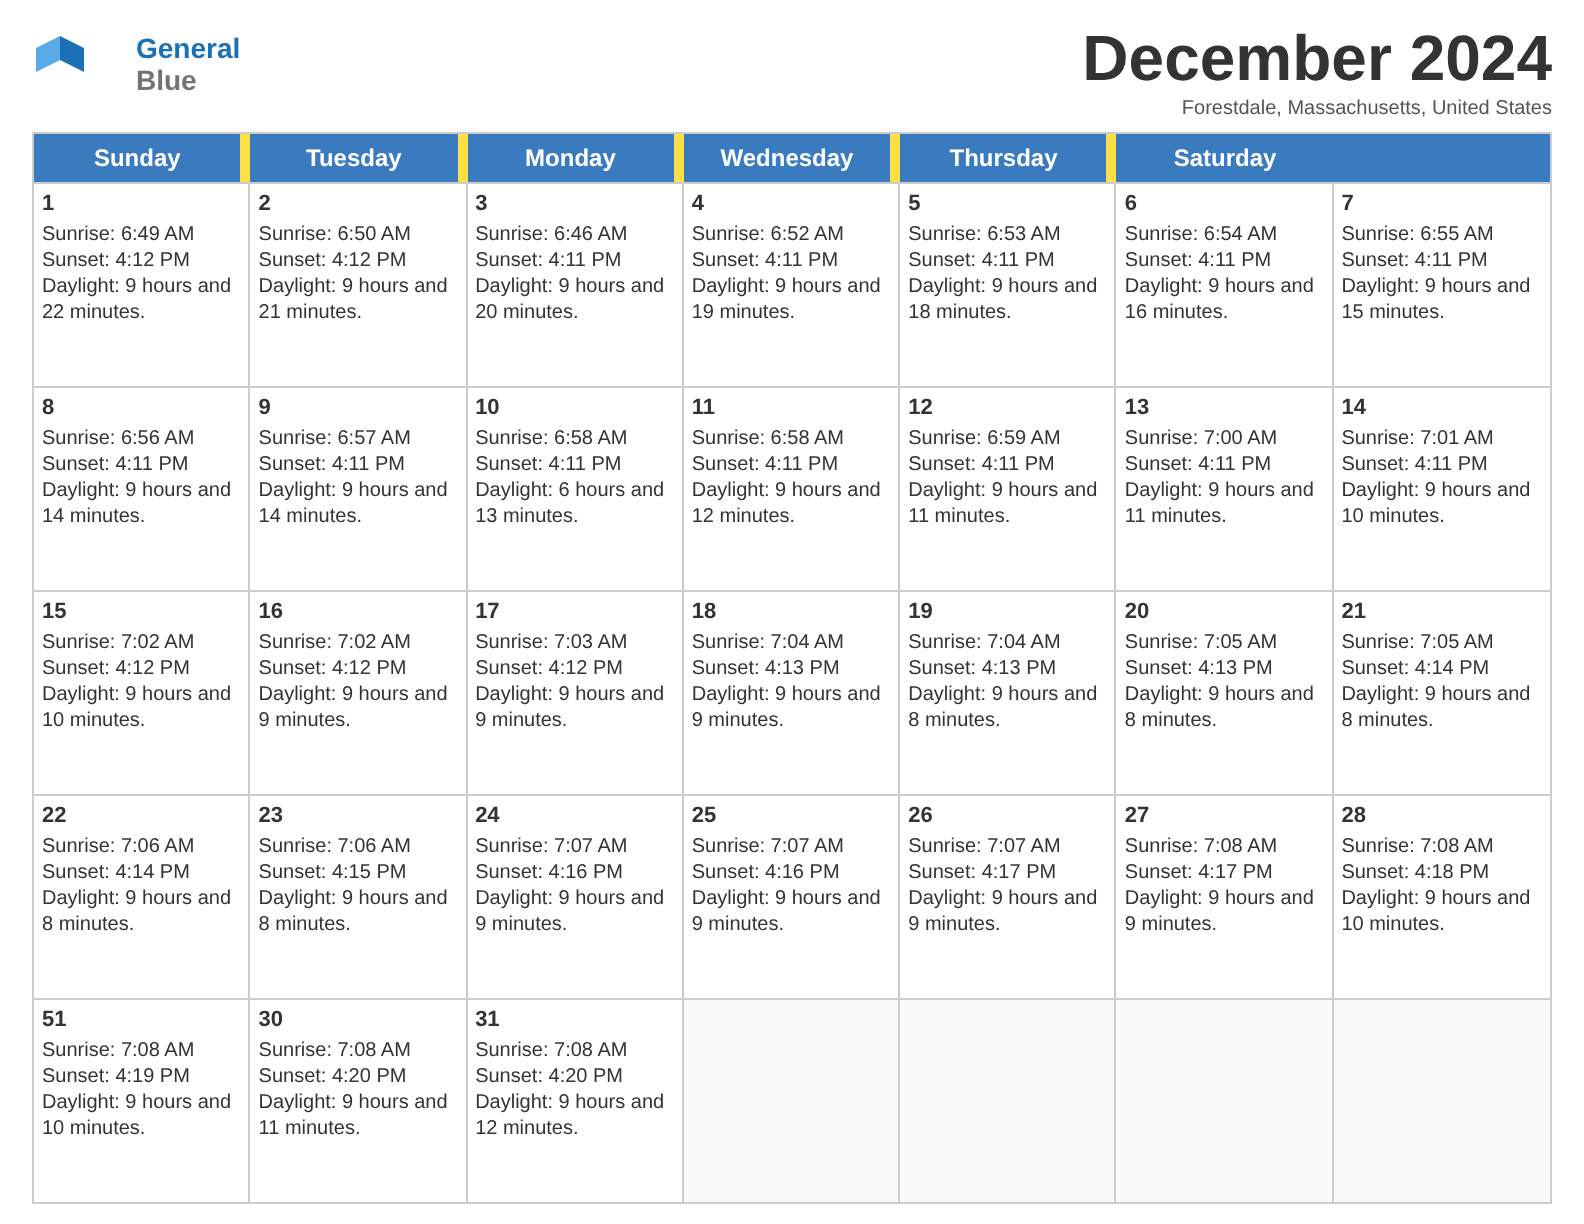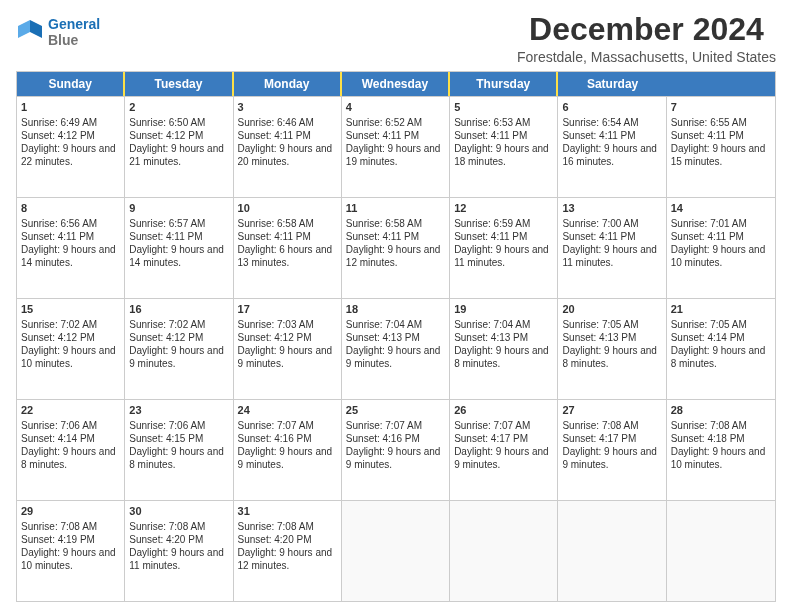--- a/index.html
+++ b/index.html
@@ -18,60 +18,60 @@
       flex-direction: column;
     }
     .header {
       display: flex;
       align-items: flex-start;
       justify-content: space-between;
       margin-bottom: 6px;
     }
     .logo {
       display: flex;
-      align-items: center;
       margin-top: 4px;
+      gap: 20px;
     }
     .logo-icon {
       width: 28px;
       height: 28px;
       margin-right: 4px;
     }
     .title-block {
-      text-align: center;
+      text-align: right;
     }
     .month-title {
       font-size: 32px;
       font-weight: bold;
       color: #333;
       line-height: 1.1;
     }
     .location {
-      font-size: 14px;
+      font-size: 10px;
       color: #555;
       margin-top: 2px;
     }
     .calendar {
       flex: 1;
       display: flex;
       flex-direction: column;
       border: 1px solid #ccc;
     }
     .cal-header-row {
       display: grid;
       grid-template-columns: repeat(7, 1fr);
       background: #3a7bbf;
     }
     .cal-header-cell {
       color: #fff;
       font-size: 12px;
       font-weight: bold;
       text-align: center;
       padding: 5px 2px;
-      border-right: 2px solid #fde047;
+      border-right: 5px solid #fde047;
     }
     .cal-header-cell:last-child { border-right: none; }
     .cal-body {
       flex: 1;
       display: flex;
       flex-direction: column;
     }
     .cal-week {
       display: grid;
       grid-template-columns: repeat(7, 1fr);
@@ -251,21 +251,21 @@
             <span class="day-num">27</span>
             <div class="info"><span>Sunrise: 7:08 AM</span><br><span>Sunset: 4:17 PM</span><br><span>Daylight: 9 hours and 9 minutes.</span></div>
           </div>
           <div class="cal-cell">
             <span class="day-num">28</span>
             <div class="info"><span>Sunrise: 7:08 AM</span><br><span>Sunset: 4:18 PM</span><br><span>Daylight: 9 hours and 10 minutes.</span></div>
           </div>
         </div>
         <div class="cal-week">
           <div class="cal-cell">
-            <span class="day-num">29</span>
+            <span class="day-num">51</span>
             <div class="info"><span>Sunrise: 7:08 AM</span><br><span>Sunset: 4:19 PM</span><br><span>Daylight: 9 hours and 10 minutes.</span></div>
           </div>
           <div class="cal-cell">
             <span class="day-num">30</span>
             <div class="info"><span>Sunrise: 7:08 AM</span><br><span>Sunset: 4:20 PM</span><br><span>Daylight: 9 hours and 11 minutes.</span></div>
           </div>
           <div class="cal-cell">
             <span class="day-num">31</span>
             <div class="info"><span>Sunrise: 7:08 AM</span><br><span>Sunset: 4:20 PM</span><br><span>Daylight: 9 hours and 12 minutes.</span></div>
           </div>

